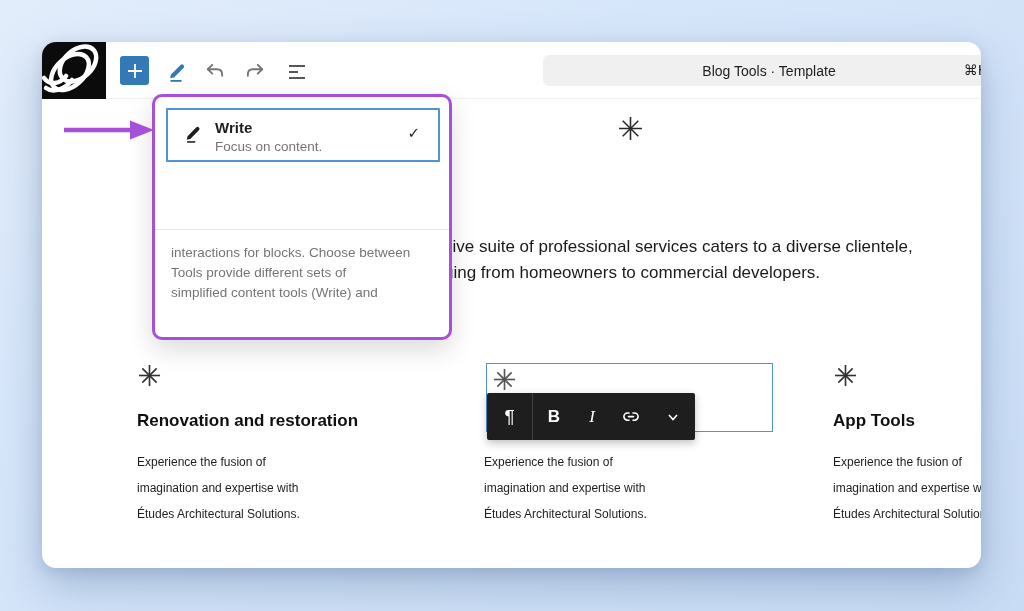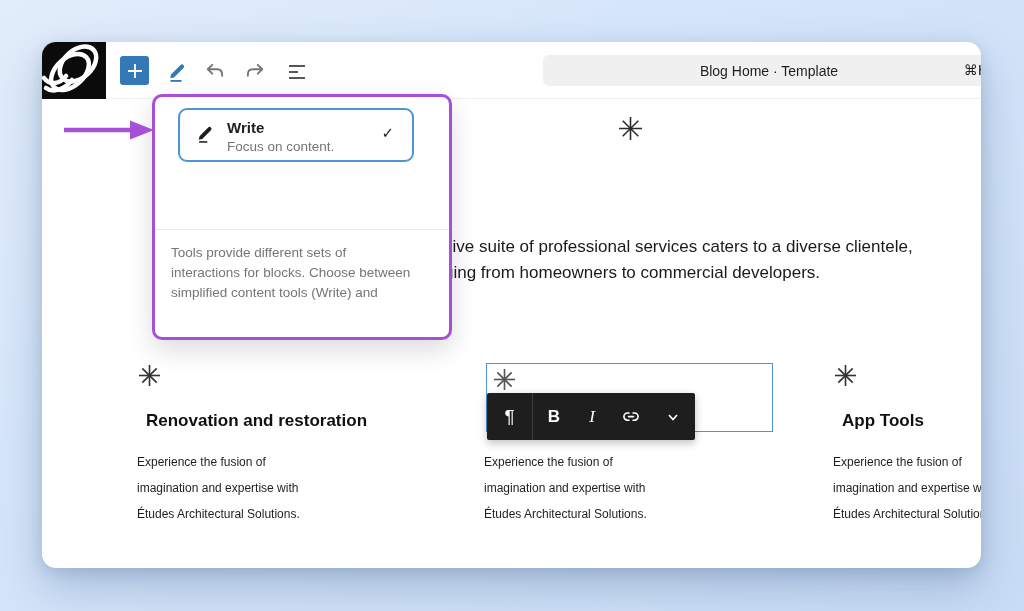--- a/index.html
+++ b/index.html
@@ -26,21 +26,21 @@
   .docbar .shortcut { position:absolute; right:8px; top:7px; font-size:14px; color:#1e1e1e;
                       font-family:"DejaVu Sans",sans-serif; }
   .header-rule { left:64px; top:56px; width:875px; height:1px; background:#f1f1f1; }
 
   
   .hero-ast { left:576px; top:74px; }
   .hero-heading { left:404px; top:118px; font-family:"Liberation Serif","DejaVu Serif",serif;
                   font-size:40px; color:#0f0f0f; white-space:nowrap; z-index:5; }
   .hero-para { left:402px; top:192px; font-size:17px; line-height:26px; color:#1a1a1a;
                white-space:nowrap; z-index:5; }
-  .col-heading { top:369px; font-size:17px; font-weight:700; color:#101010; white-space:nowrap;margin-left:9px; }
+  .col-heading { top:369px; font-size:17px; font-weight:700; color:#101010; white-space:nowrap; }
   .col-body { top:407px; font-size:12px; line-height:26px; color:#1e1e1e; width:270px;
               white-space:nowrap; }
   .ast-col { top:322px; }
 
   
   .sel-block { left:444px; top:321px; width:287px; height:69px;
                border:1.5px solid #4f94d4; background:#fff; }
   .blk-toolbar { left:445px; top:351px; width:208px; height:47px; background:#1e1e1e;
                  border-radius:2px; box-shadow:0 3px 8px rgba(0,0,0,0.25);
                  display:flex; align-items:stretch; z-index:20; color:#fff; }
@@ -49,22 +49,22 @@
   .tb-bold { width:42px; font-size:17px; font-weight:700; }
   .tb-italic { width:34px; font-size:17px; font-style:italic;
                font-family:"Liberation Serif",serif; }
   .tb-link { width:44px; }
   .tb-more { width:40px; }
 
   
   .dropdown { left:110px; top:52px; width:300px; height:246px; background:#fff;
               border:3px solid #a64fd9; border-radius:10px;
               box-shadow:0 10px 26px rgba(0,0,0,0.14); z-index:30; }
-  .write-box { left:11px; top:11px; width:236px; height:54px; border:2px solid #4f94d4;
-               border-radius:9px; cursor:pointer;margin-left:12px; }
+  .write-box { left:11px; top:11px; width:274px; height:54px; border:2px solid #4f94d4;
+               border-radius:1px; cursor:pointer; }
   .dd-label { font-size:15px; font-weight:600; color:#1e1e1e; }
   .dd-sub { font-size:13.5px; color:#757575; }
   .dd-check { position:absolute; right:18px; top:14px; font-size:15px; color:#1e1e1e; }
   .design-item { left:11px; top:72px; width:270px; height:56px; cursor:pointer; }
   .dd-divider { left:0; top:132px; width:294px; height:1px; background:#e6e6e6; }
   .dd-help { left:16px; top:146px; width:266px; font-size:13.5px; line-height:20px; color:#757575; }
 
   .arrow { left:20px; top:76px; z-index:40; }
   svg { display:block; }
 </style>
@@ -123,21 +123,21 @@
       <svg width="22" height="22" viewBox="0 0 22 22">
         <g stroke="#1e1e1e" stroke-width="1.7">
           <line x1="3" y1="5" x2="19" y2="5"></line>
           <line x1="3" y1="11" x2="12" y2="11"></line>
           <line x1="3" y1="17" x2="19" y2="17"></line>
         </g>
       </svg>
     </div>
 
     <div class="abs docbar">
-      <span>Blog Home · Template</span>
+      <span>Blog Tools · Template</span>
       <span class="shortcut">⌘K</span>
     </div>
 
     <div class="abs header-rule"></div>
 
     <div class="abs hero-ast">
       <svg width="25" height="25" viewBox="0 0 24 24">
         <g stroke="#2a2a2a" stroke-width="1.5">
           <line x1="12" y1="1" x2="12" y2="23"></line>
             <line x1="1" y1="12" x2="23" y2="12"></line>
@@ -240,22 +240,22 @@
         </div>
         <div class="dd-label" style="position:absolute;left:47px;top:9px">Write</div>
         <div class="dd-sub" style="position:absolute;left:47px;top:29px">Focus on content.</div>
         <div class="dd-check">✓</div>
       </div>
 
 
       <div class="abs dd-divider"></div>
 
       <div class="abs dd-help">
+        <div>interactions for blocks. Choose between</div>
         <div>Tools provide different sets of</div>
-        <div>interactions for blocks. Choose between</div>
         <div>simplified content tools (Write) and</div>
       </div>
     </div>
 
     <div class="abs arrow">
       <svg width="96" height="24" viewBox="0 0 96 24">
         <line x1="2" y1="12" x2="70" y2="12" stroke="#a64fd9" stroke-width="4.5"></line>
         <polygon points="68,2.5 68,21.5 92,12" fill="#a64fd9"></polygon>
       </svg>
     </div>

